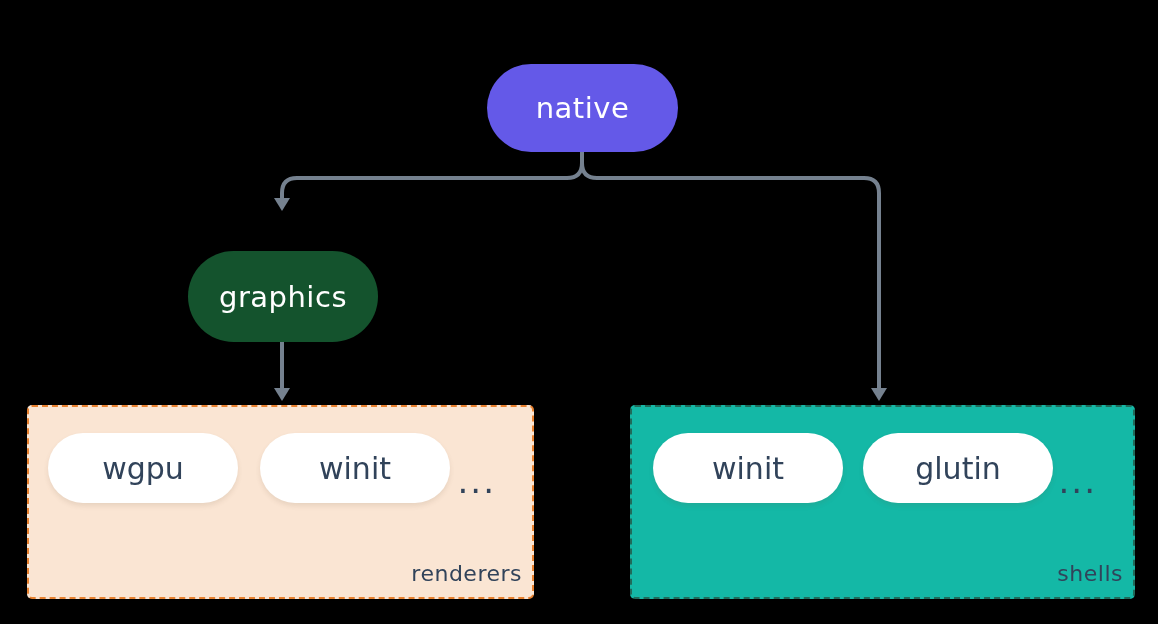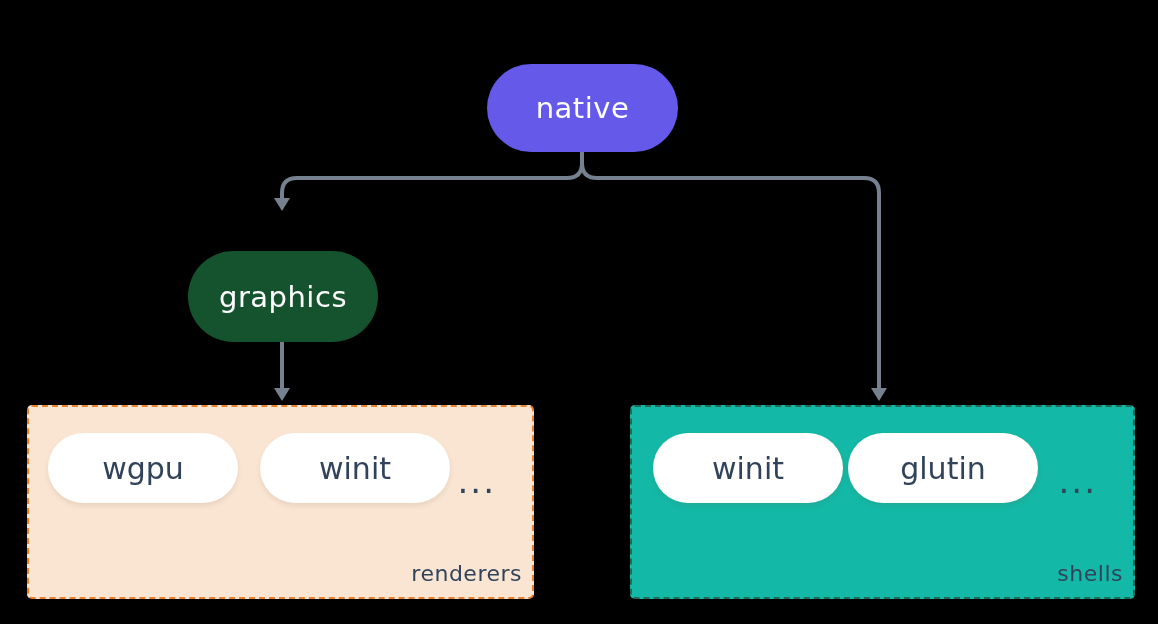--- a/index.html
+++ b/index.html
@@ -32,21 +32,21 @@
   .pill {
     position: absolute; top: 26px; width: 190px; height: 70px;
     background: #ffffff; border-radius: 47px;
     display: flex; align-items: center; justify-content: center;
     font-size: 30px; color: #31435a;
     box-shadow: 0 3px 5px rgba(110, 80, 55, 0.12);
   }
   #group-renderers .pill-1, #group-shells .pill-1 { left: 19px; }
   #group-renderers .pill-2, #group-shells .pill-2 { left: 231px; }
   #group-shells .pill-1 { left: 21px; }
-  #group-shells .pill-2 { left: 216px; }
+  #group-shells .pill-2 { left: 231px; }
   .more {
     position: absolute; right: 36px; top: 54px;
     font-size: 34px; color: #31435a; letter-spacing: 2px;
   }
   .group-label {
     position: absolute; right: 10px; bottom: 11px;
     font-size: 22px; color: #31435a; letter-spacing: 0.5px;
   }
 </style>
 </head>

